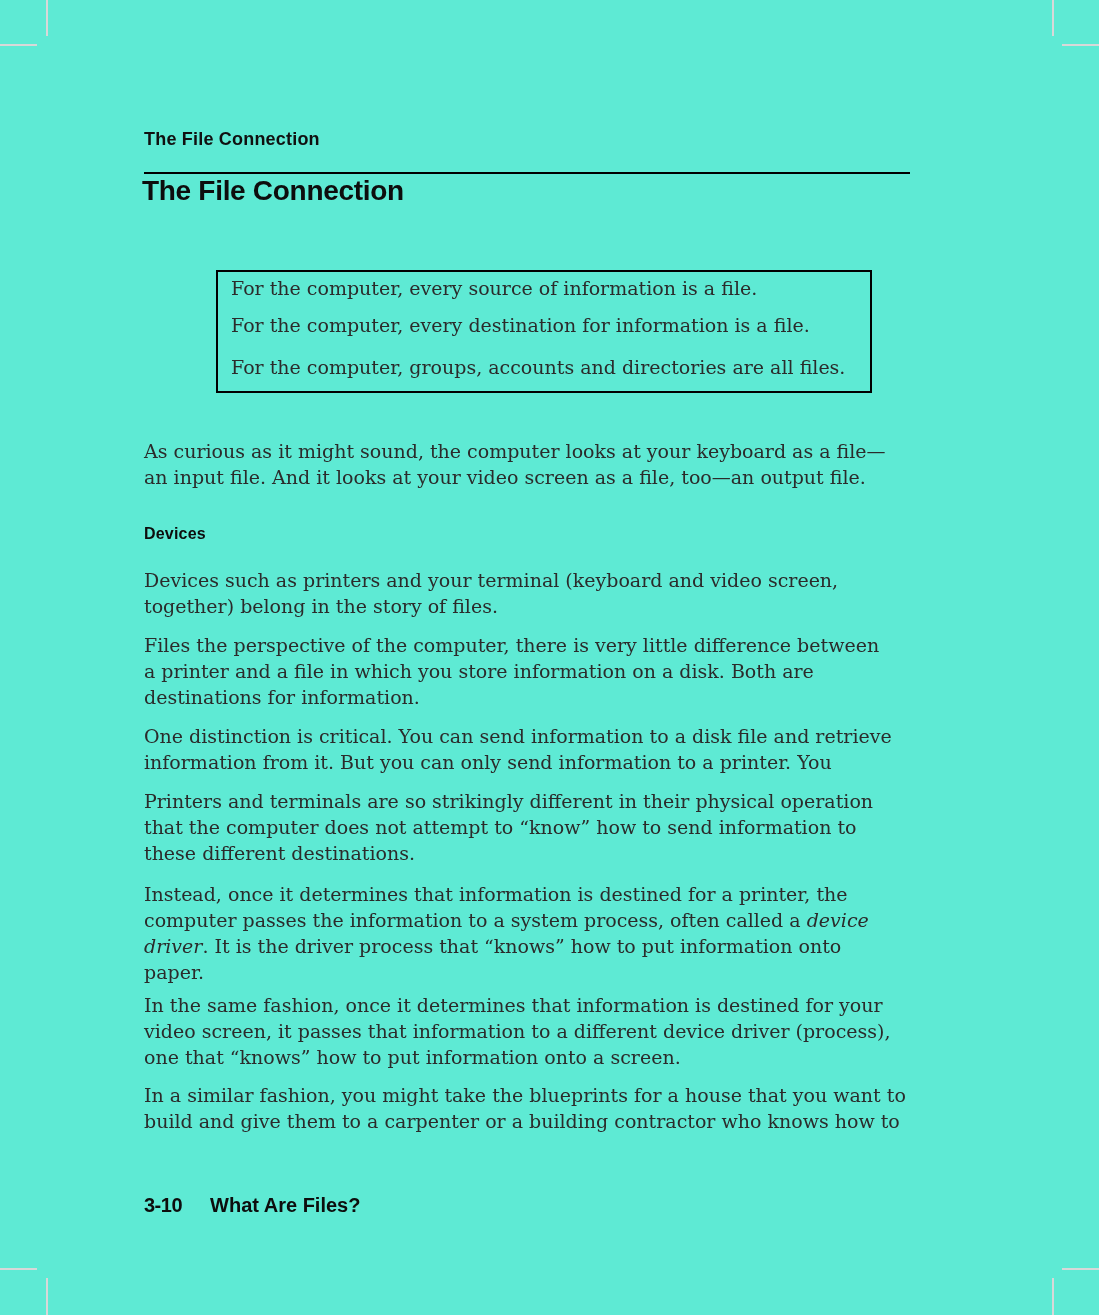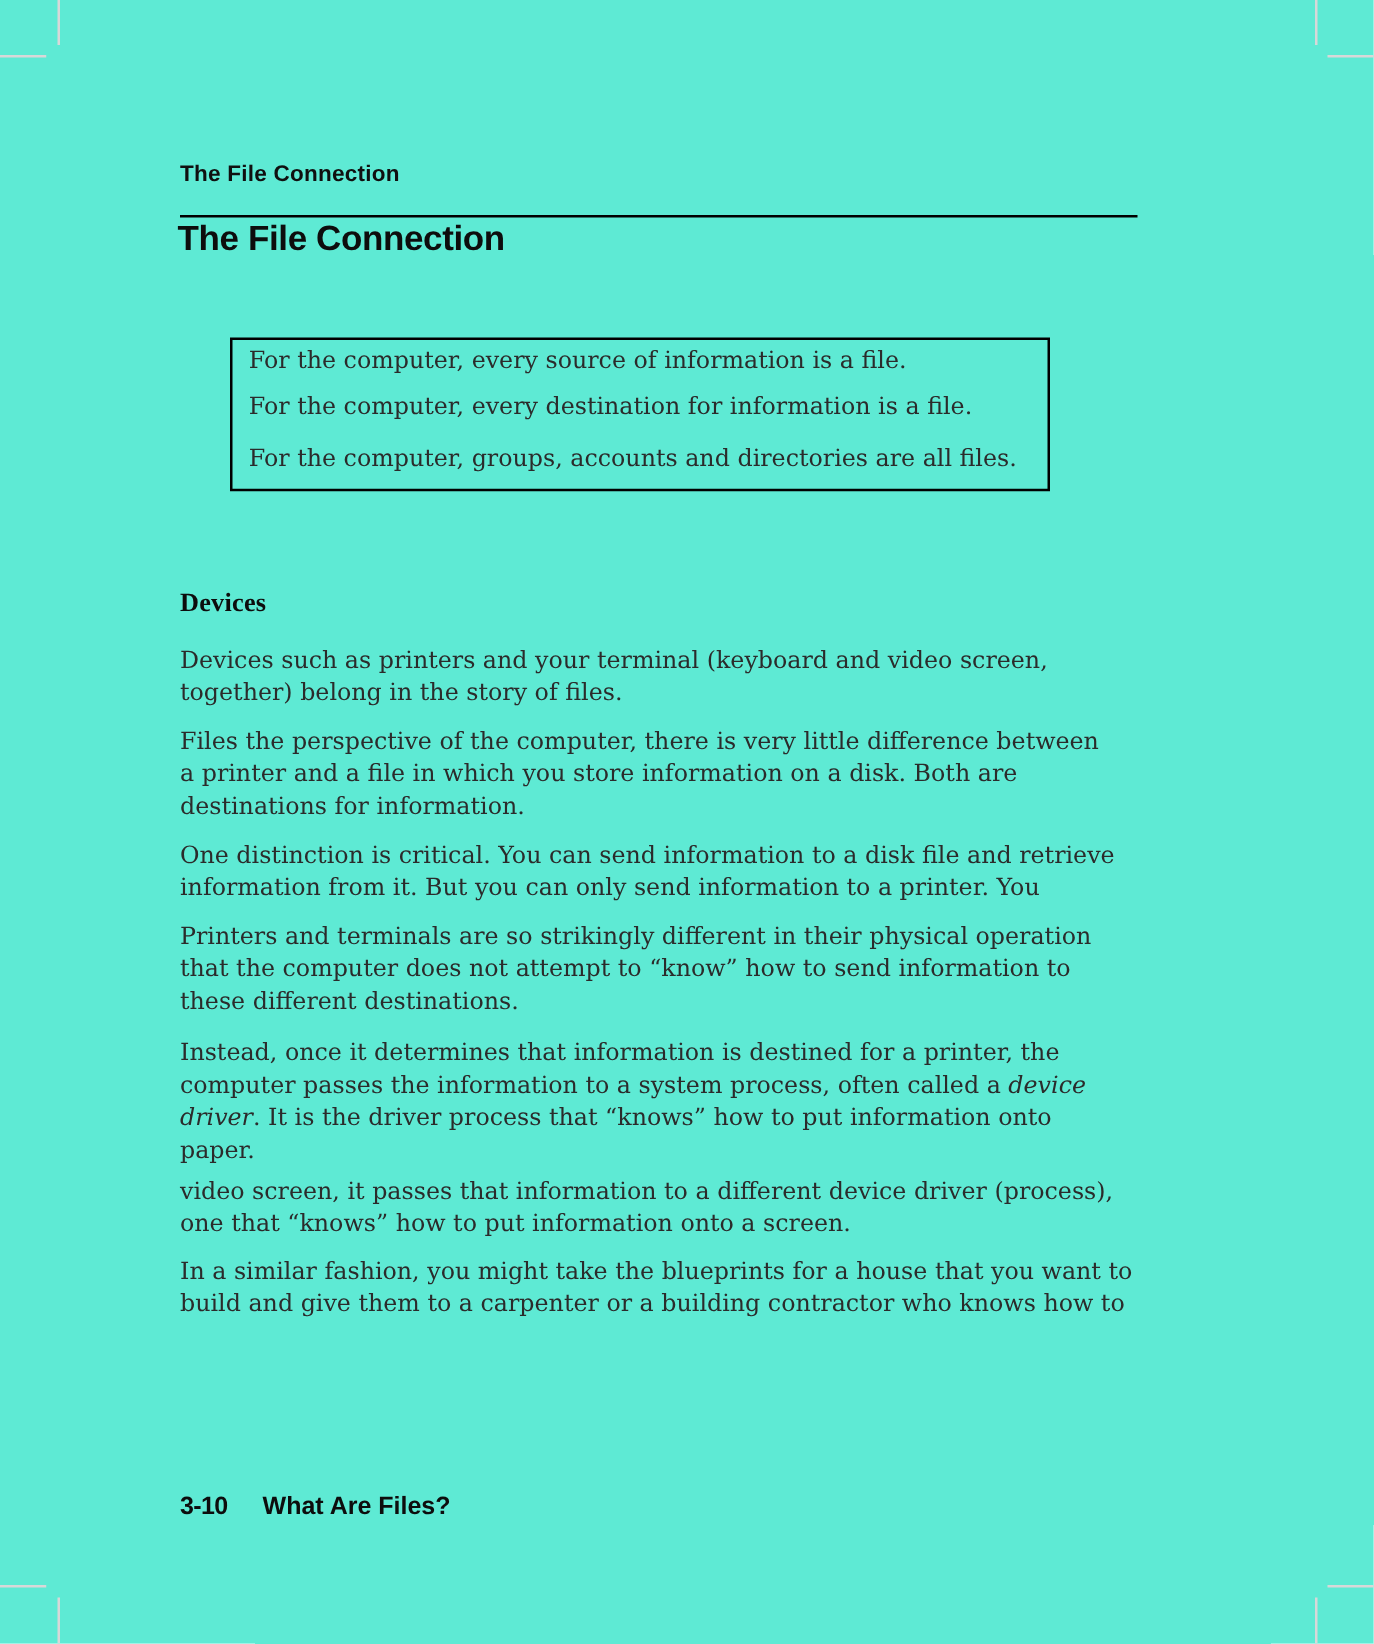--- a/index.html
+++ b/index.html
@@ -32,38 +32,38 @@
   .header-rule{
     position:absolute;top:172px;left:144px;width:766px;height:2px;background:#000;
   }
   .page-title{
     position:absolute;top:173px;left:142px;margin:0;
     font-family:"Liberation Sans",sans-serif;font-weight:bold;
     font-size:28px;line-height:36px;letter-spacing:-0.3px;color:#0d0d0d;
   }
 
   .callout-box{
-    position:absolute;top:270px;left:184px;width:656px;
+    position:absolute;top:270px;left:216px;width:656px;
     box-sizing:border-box;border:2px solid #000;
     padding:3px 24px 11px 13px;
     font-size:19px;
   }
   .callout-box .line{line-height:26px;margin-bottom:11px;white-space:pre;}
   .callout-box .line:last-child{margin-bottom:0;margin-top:16px;}
 
   .content-column{
     position:absolute;top:438px;left:144px;width:840px;
     font-size:19px;
   }
   .line{line-height:26px;white-space:pre;}
   .line i{font-style:italic;}
   .section-heading{
     margin:32px 0 21px 0;
-    font-family:Liberation Serif, serif;font-weight:bold;
-    font-size:21px;line-height:24px;letter-spacing:0.2px;color:#0d0d0d;
+    font-family:Liberation Sans, sans-serif;font-weight:bold;
+    font-size:16px;line-height:24px;letter-spacing:0.2px;color:#0d0d0d;
   }
   .para{margin-top:13px;}
   .para-group .para:first-child{margin-top:0;}
   .devices .para:nth-child(5){margin-top:15px;}
   .devices .para:nth-child(6){margin-top:7px;}
   .devices .para:nth-child(7){margin-top:12px;}
 
   .page-footer{
     position:absolute;top:1193px;left:144px;
     display:flex;column-gap:28px;
@@ -90,20 +90,26 @@
   <div class="header-rule"></div>
   <h1 class="page-title">The File Connection</h1>
 
   <div class="callout-box">
       <div class="line"><span>For the computer, every source of information is a file.</span></div>
       <div class="line"><span>For the computer, every destination for information is a file.</span></div>
       <div class="line"><span>For the computer, groups, accounts and directories are all files.</span></div>
     </div>
 
   <div class="content-column">
+    <div class="para-group intro">
+        <div class="para para-1">
+          <div class="line"><span>As curious as it might sound, the computer looks at your keyboard as a file—</span></div>
+          <div class="line"><span>an input file. And it looks at your video screen as a file, too—an output file.</span></div>
+        </div>
+      </div>
     <h2 class="section-heading">Devices</h2>
     <div class="para-group devices">
         <div class="para para-1">
           <div class="line"><span>Devices such as printers and your terminal (keyboard and video screen,</span></div>
           <div class="line"><span>together) belong in the story of files.</span></div>
         </div>
         <div class="para para-2">
           <div class="line"><span>Files the perspective of the computer, there is very little difference between</span></div>
           <div class="line"><span>a printer and a file in which you store information on a disk. Both are</span></div>
           <div class="line"><span>destinations for information.</span></div>
@@ -117,20 +123,21 @@
           <div class="line"><span>that the computer does not attempt to “know” how to send information to</span></div>
           <div class="line"><span>these different destinations.</span></div>
         </div>
         <div class="para para-5">
           <div class="line"><span>Instead, once it determines that information is destined for a printer, the</span></div>
           <div class="line"><span>computer passes the information to a system process, often called a </span><i>device</i></div>
           <div class="line"><i>driver</i><span>. It is the driver process that “knows” how to put information onto</span></div>
           <div class="line"><span>paper.</span></div>
         </div>
         <div class="para para-6">
+          <div class="line"><span>In the same fashion, once it determines that information is destined for your</span></div>
           <div class="line"><span>video screen, it passes that information to a different device driver (process),</span></div>
           <div class="line"><span>one that “knows” how to put information onto a screen.</span></div>
         </div>
         <div class="para para-7">
           <div class="line"><span>In a similar fashion, you might take the blueprints for a house that you want to</span></div>
           <div class="line"><span>build and give them to a carpenter or a building contractor who knows how to</span></div>
         </div>
       </div>
   </div>
 

